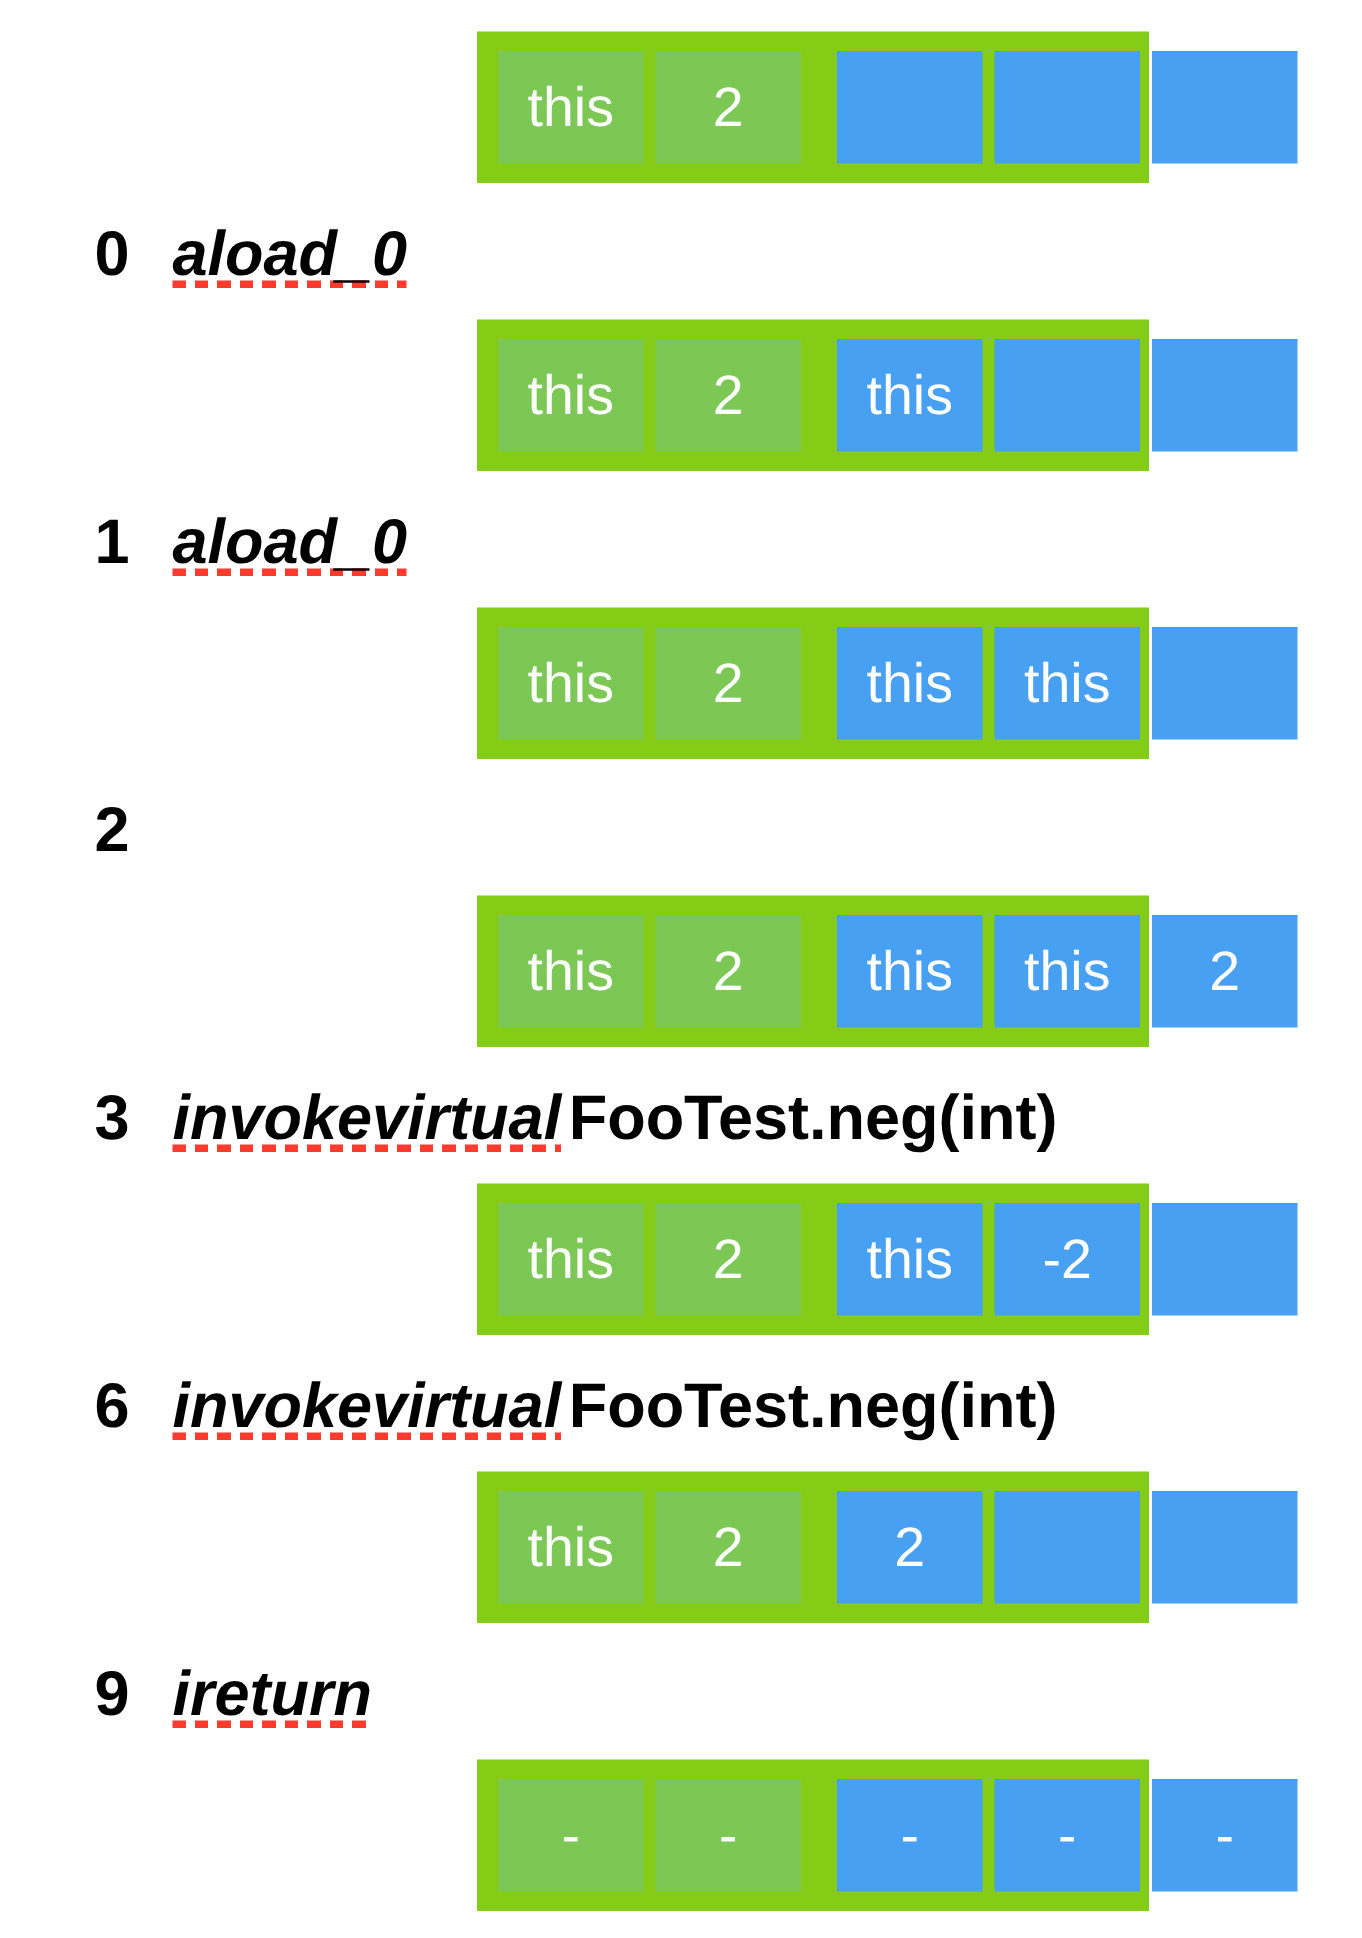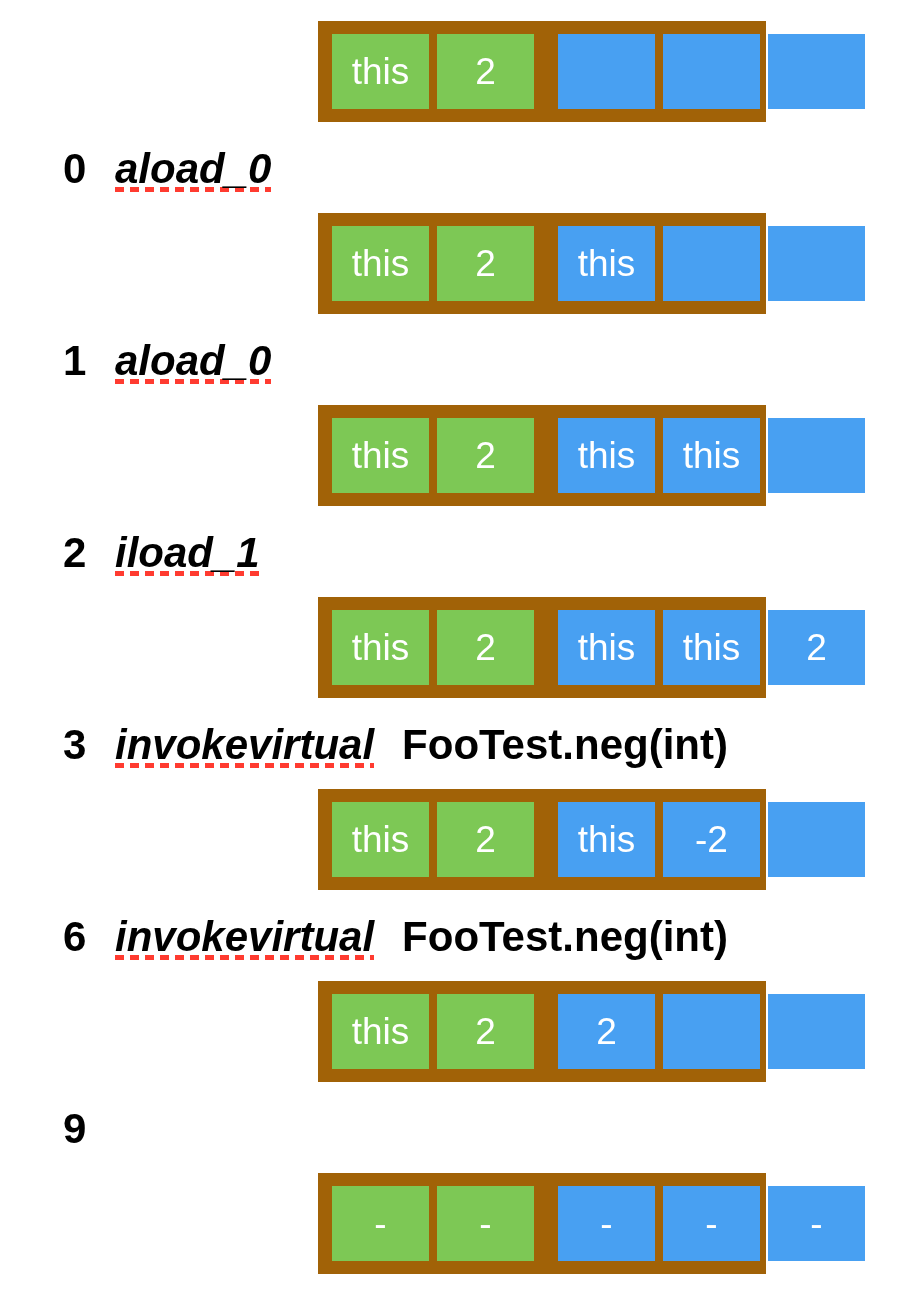--- a/index.html
+++ b/index.html
@@ -15,21 +15,21 @@
     position: relative;
     width: 908px;
     height: 1292px;
   }
   
   .frame {
     box-sizing: border-box;
     width: 448px;
     height: 101px;
     margin-left: 318px;
-    background: #a16207;
+    background: #84cc16;
     display: flex;
     align-items: center;
     padding-left: 14px;
     gap: 8px;
   }
   .frame.first { margin-top: 21px; }
   .cell {
     flex: 0 0 auto;
     width: 97px;
     height: 75px;
@@ -60,21 +60,21 @@
     width: 52px;
   }
   .mnemonic {
     display: inline-block;
     background-image: repeating-linear-gradient(to right, #ff3b30 0px, #ff3b30 9px, transparent 9px, transparent 15px);
     background-repeat: no-repeat;
     background-size: 100% 5px;
     background-position: left bottom;
     font-style: italic;
   }
-  .operand { margin-left: 28px; }
+  .operand { margin-left: 5px; }
 </style>
 </head>
 <body>
 
 <div class="page">
 
   <div class="frame first">
     <div class="cell local">this</div>
     <div class="cell local">2</div>
     <div class="cell stack stack-first"></div>
@@ -105,21 +105,20 @@
   <div class="frame">
     <div class="cell local">this</div>
     <div class="cell local">2</div>
     <div class="cell stack stack-first">this</div>
     <div class="cell stack">this</div>
     <div class="cell stack"></div>
   </div>
 
   <div class="instr">
     <span class="offset">2</span>
-    <span class="mnemonic">iload_1</span>
     <span class="operand"></span>
   </div>
 
   <div class="frame">
     <div class="cell local">this</div>
     <div class="cell local">2</div>
     <div class="cell stack stack-first">this</div>
     <div class="cell stack">this</div>
     <div class="cell stack">2</div>
   </div>
@@ -147,20 +146,21 @@
   <div class="frame">
     <div class="cell local">this</div>
     <div class="cell local">2</div>
     <div class="cell stack stack-first">2</div>
     <div class="cell stack"></div>
     <div class="cell stack"></div>
   </div>
 
   <div class="instr">
     <span class="offset">9</span>
+    <span class="mnemonic">ireturn</span>
     <span class="operand"></span>
   </div>
 
   <div class="frame">
     <div class="cell local">-</div>
     <div class="cell local">-</div>
     <div class="cell stack stack-first">-</div>
     <div class="cell stack">-</div>
     <div class="cell stack">-</div>
   </div>

